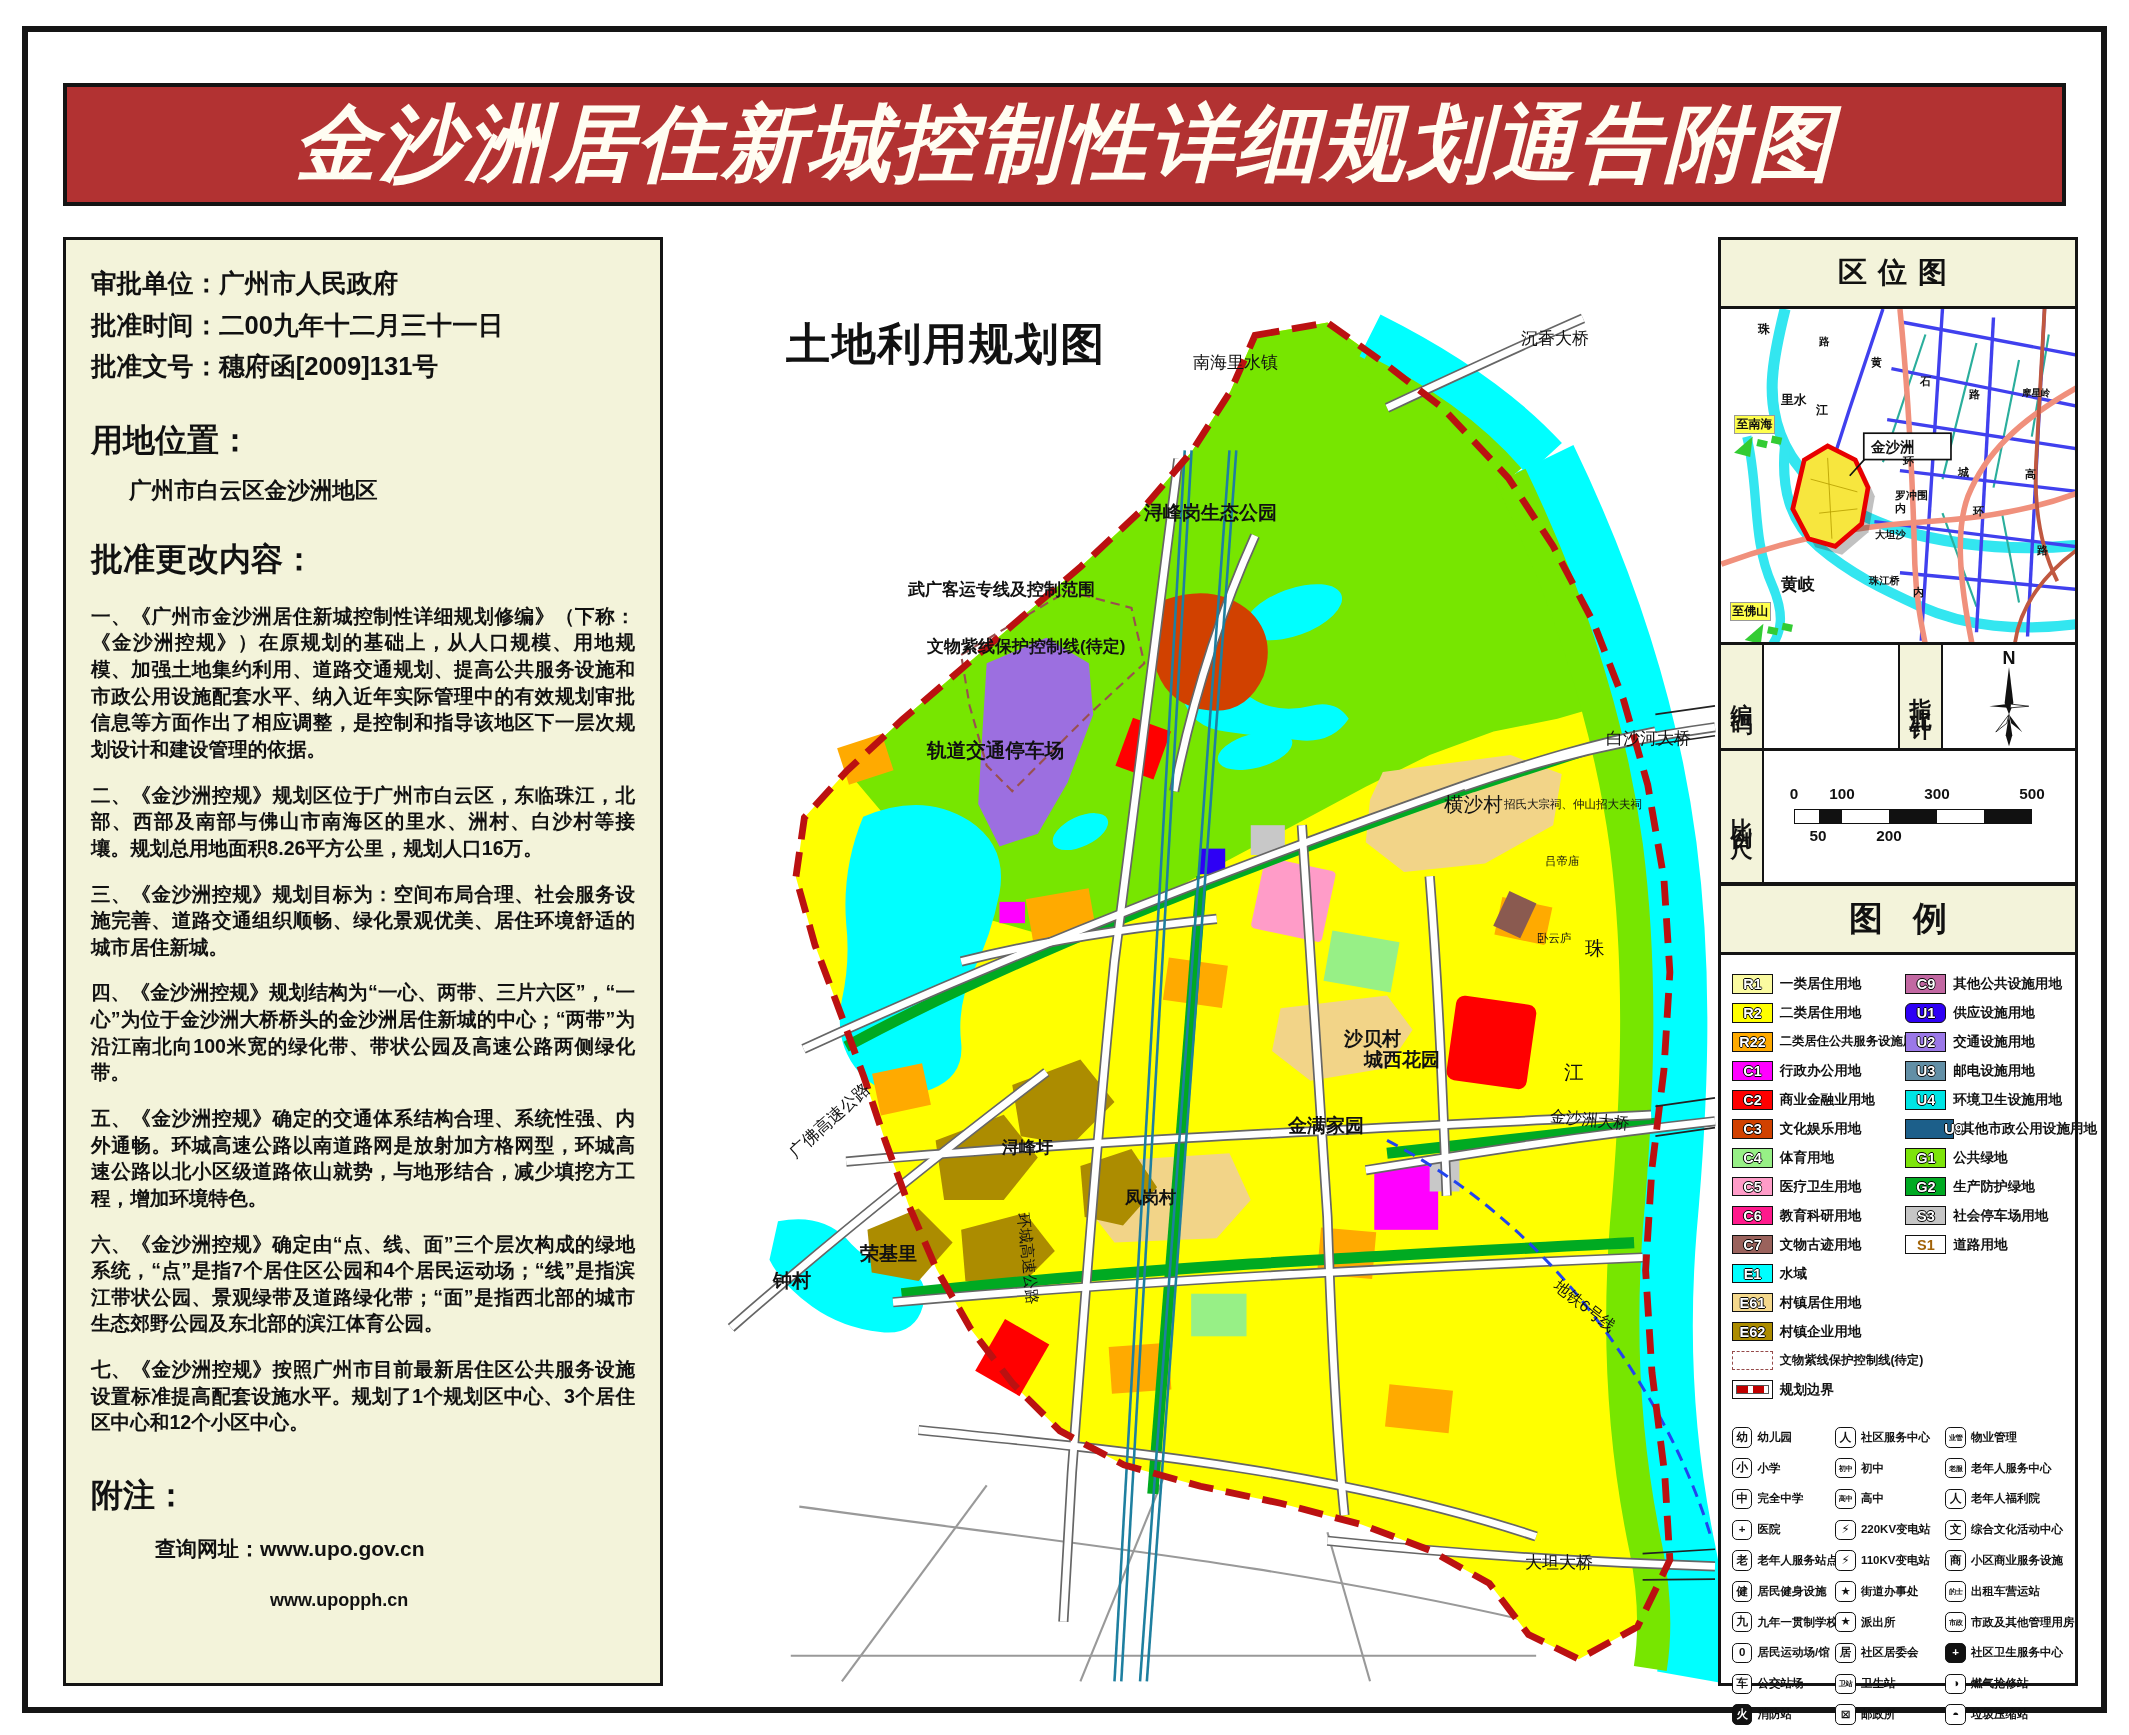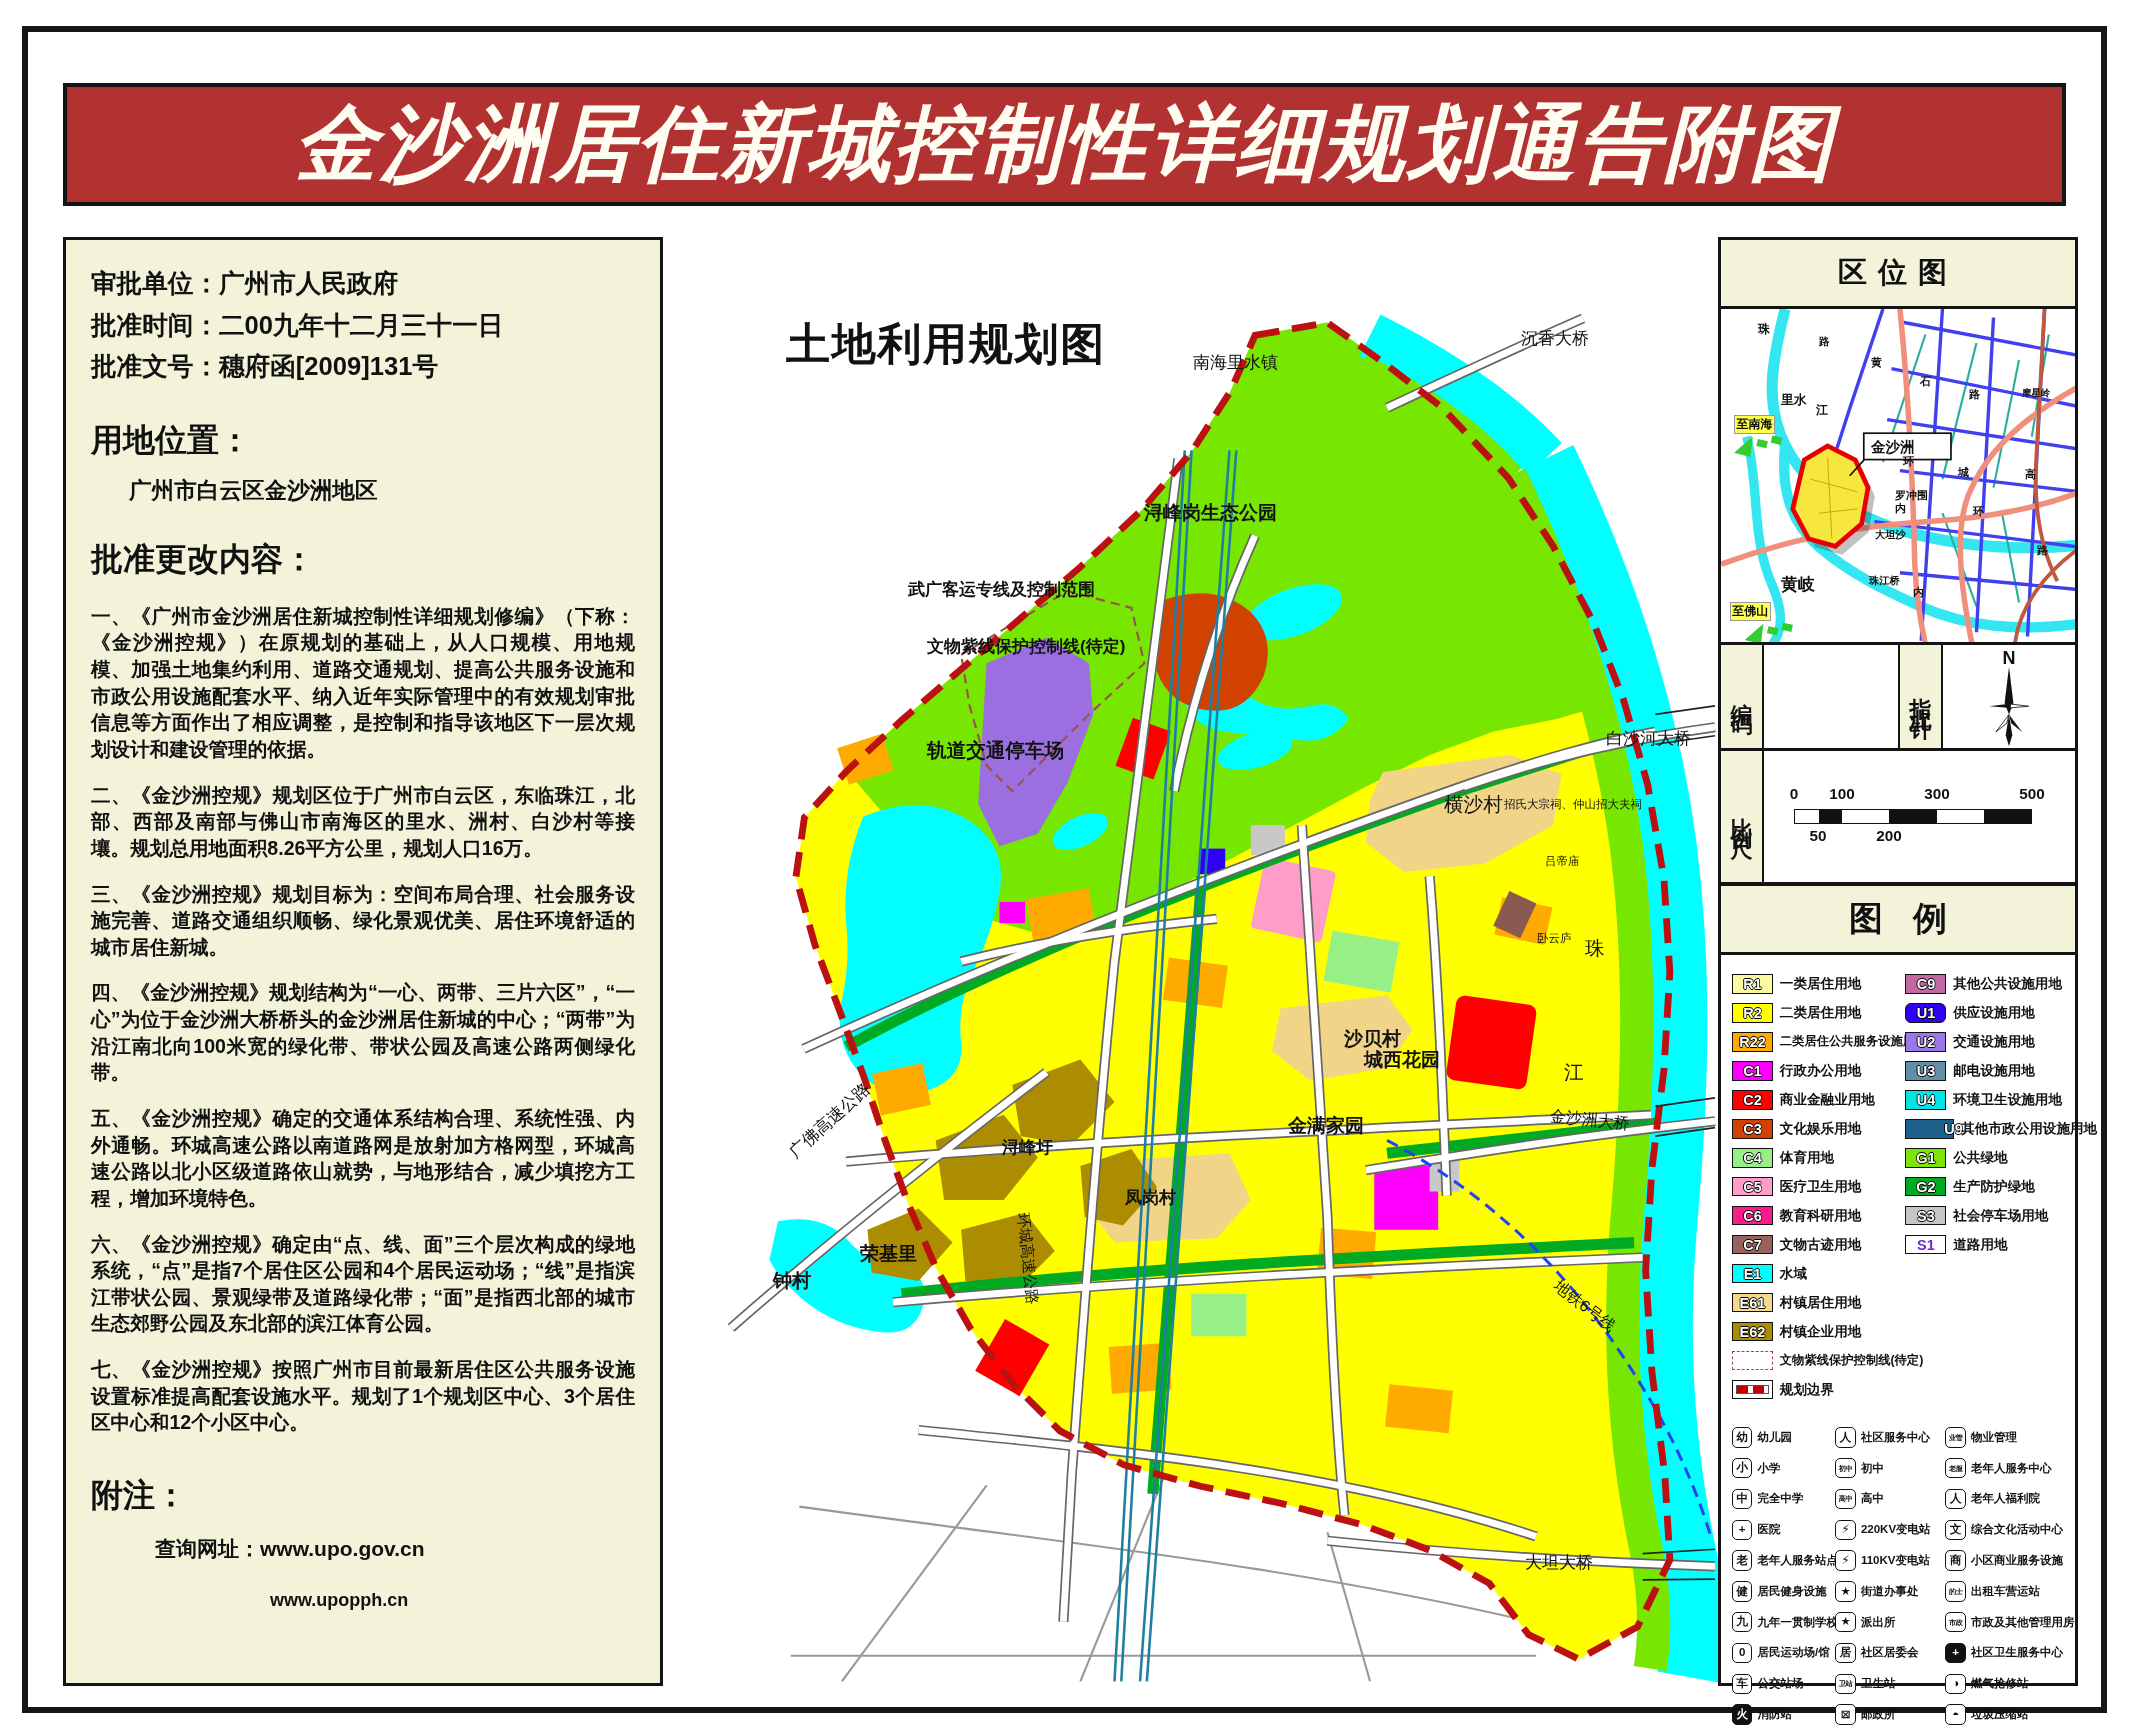--- a/index.html
+++ b/index.html
@@ -558,21 +558,21 @@
             <span class="lu-label">生产防护绿地</span>
           </div>
           <div class="lu-row">
             <div class="lu-swatch" style="background: rgb(198, 198, 198);">
               <span>S3</span>
             </div>
             <span class="lu-label">社会停车场用地</span>
           </div>
           <div class="lu-row">
             <div class="lu-swatch" style="background: rgb(255, 255, 255);">
-              <span style="color: #6d28d9; text-shadow: none;">S1</span>
+              <span style="color: #a16207; text-shadow: none;">S1</span>
             </div>
             <span class="lu-label">道路用地</span>
           </div>
         </div>
     </div>
     <div class="facilities" id="fac-grid">
         <div class="fac-cell">
           <span class="fac-icon">幼</span>
           <span class="fac-label">幼儿园</span>
         </div>

